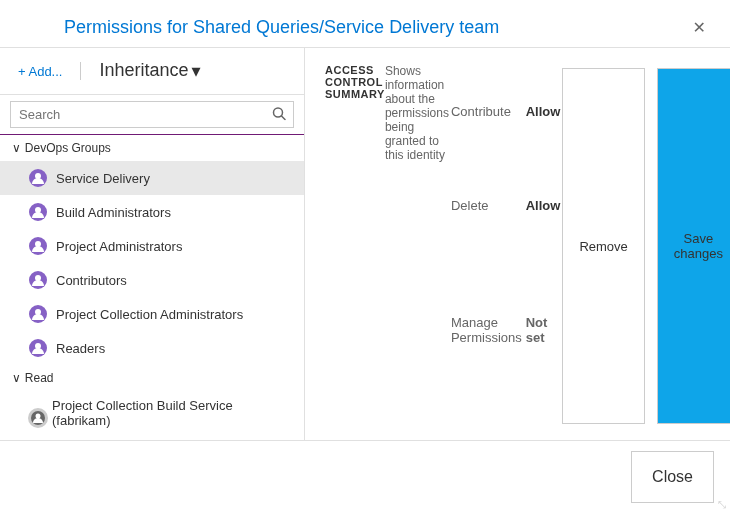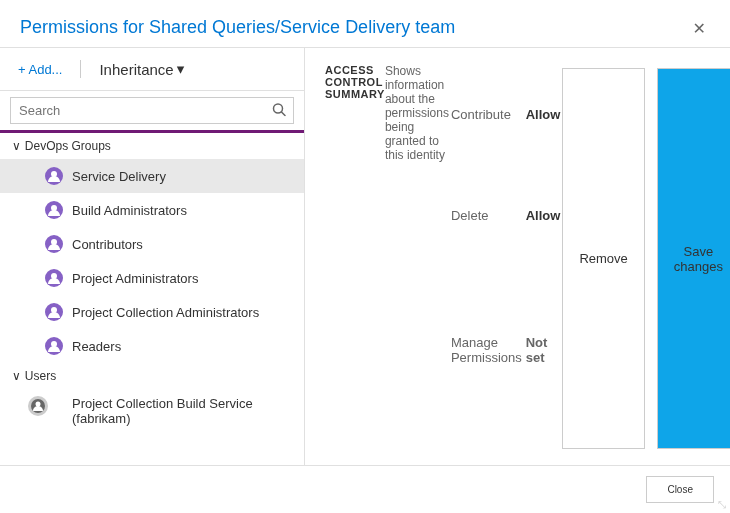--- a/index.html
+++ b/index.html
@@ -17,22 +17,23 @@
       width: 730px;
       min-height: 513px;
       position: relative;
       box-shadow: 0 4px 20px rgba(0,0,0,0.25);
       display: flex;
       flex-direction: column;
     }
     .dialog-header {
       padding: 16px 20px 8px 20px;
       display: flex;
-      align-items: flex-end;
+      align-items: center;
       justify-content: space-between;
+      margin-left: 44px;
     }
     .dialog-title {
       font-size: 18px;
       font-weight: 400;
       color: #0078d4;
       line-height: 1.3;
       max-width: 670px;
     }
     .close-btn {
       background: none;
@@ -77,29 +78,29 @@
     .toolbar-divider {
       width: 1px;
       height: 18px;
       background: #ccc;
     }
     .inheritance-btn {
       background: none;
       border: none;
       cursor: pointer;
       color: #333;
-      font-size: 15px;
-      display: flex;
-      align-items: flex-end;
+      font-size: 18px;
+      display: flex;
+      align-items: flex-start;
       gap: 3px;
       padding: 4px 6px;
     }
     .search-box {
       padding: 6px 10px;
-      border-bottom: 3px solid #701a75;
+      border-bottom: 1px solid #701a75;
       position: relative;
     }
     .search-input {
       width: 100%;
       padding: 5px 28px 5px 8px;
       border: 1px solid #ccc;
       font-size: 13px;
       outline: none;
     }
     .search-icon-btn {
@@ -121,21 +122,21 @@
     .group-header {
       padding: 6px 12px;
       font-size: 12px;
       color: #333;
       display: flex;
       align-items: center;
       gap: 4px;
       cursor: pointer;
     }
     .list-item {
-      padding: 7px 12px 7px 44px;
+      padding: 7px 12px 7px 28px;
       display: flex;
       align-items: center;
       gap: 8px;
       cursor: pointer;
       font-size: 13px;
       color: #333;
     }
     .list-item.selected { background: #e8e8e8; }
     .avatar-icon {
       width: 20px;
@@ -147,22 +148,22 @@
       font-size: 12px;
       color: #333;
       display: flex;
       align-items: center;
       gap: 4px;
       cursor: pointer;
     }
     .user-item {
       padding: 7px 12px 7px 28px;
       display: flex;
-      align-items: flex-start;
-      gap: 24px;
+      align-items: flex-end;
+      gap: 4px;
       cursor: pointer;
       font-size: 13px;
       color: #333;
     }
     .user-avatar {
       width: 20px;
       height: 20px;
       border-radius: 50%;
       background: #ccc;
       flex-shrink: 0;
@@ -240,22 +241,22 @@
     }
     .spacer { flex: 1; }
     .dialog-footer {
       padding: 10px 16px;
       display: flex;
       justify-content: flex-end;
       border-top: 1px solid #e0e0e0;
       position: relative;
     }
     .close-footer-btn {
-      padding: 7px 20px;
-      font-size: 10px;
+      padding: 16px 20px;
+      font-size: 16px;
       border: 1px solid #ccc;
       background: #fff;
       cursor: pointer;
       color: #333;
     }
     .resize-handle {
       position: absolute;
       bottom: 2px;
       right: 4px;
       font-size: 10px;
@@ -317,30 +318,30 @@
           </svg>
           <span>Build Administrators</span>
         </div>
 
         <div class="list-item">
           <svg class="avatar-icon" viewBox="0 0 20 20" fill="none" xmlns="http://www.w3.org/2000/svg">
             <circle cx="10" cy="10" r="9" fill="#8661c5"></circle>
             <circle cx="10" cy="8" r="3" fill="white"></circle>
             <path d="M4 16c0-3.3 2.7-6 6-6s6 2.7 6 6" fill="white"></path>
           </svg>
+          <span>Project Administrators</span>
+        </div>
+
+        <div class="list-item">
+          <svg class="avatar-icon" viewBox="0 0 20 20" fill="none" xmlns="http://www.w3.org/2000/svg">
+            <circle cx="10" cy="10" r="9" fill="#8661c5"></circle>
+            <circle cx="10" cy="8" r="3" fill="white"></circle>
+            <path d="M4 16c0-3.3 2.7-6 6-6s6 2.7 6 6" fill="white"></path>
+          </svg>
           <span>Contributors</span>
-        </div>
-
-        <div class="list-item">
-          <svg class="avatar-icon" viewBox="0 0 20 20" fill="none" xmlns="http://www.w3.org/2000/svg">
-            <circle cx="10" cy="10" r="9" fill="#8661c5"></circle>
-            <circle cx="10" cy="8" r="3" fill="white"></circle>
-            <path d="M4 16c0-3.3 2.7-6 6-6s6 2.7 6 6" fill="white"></path>
-          </svg>
-          <span>Project Administrators</span>
         </div>
 
         <div class="list-item">
           <svg class="avatar-icon" viewBox="0 0 20 20" fill="none" xmlns="http://www.w3.org/2000/svg">
             <circle cx="10" cy="10" r="9" fill="#8661c5"></circle>
             <circle cx="10" cy="8" r="3" fill="white"></circle>
             <path d="M4 16c0-3.3 2.7-6 6-6s6 2.7 6 6" fill="white"></path>
           </svg>
           <span>Project Collection Administrators</span>
         </div>
@@ -349,21 +350,21 @@
           <svg class="avatar-icon" viewBox="0 0 20 20" fill="none" xmlns="http://www.w3.org/2000/svg">
             <circle cx="10" cy="10" r="9" fill="#8661c5"></circle>
             <circle cx="10" cy="8" r="3" fill="white"></circle>
             <path d="M4 16c0-3.3 2.7-6 6-6s6 2.7 6 6" fill="white"></path>
           </svg>
           <span>Readers</span>
         </div>
 
         <div class="users-header">
           <span>∨</span>
-          <span>Users</span>
+          <span>Read</span>
         </div>
 
         <div class="user-item">
           <div class="user-avatar">
             <svg width="16" height="16" viewBox="0 0 16 16" fill="none" xmlns="http://www.w3.org/2000/svg">
               <circle cx="8" cy="8" r="7" fill="#666"></circle>
               <circle cx="8" cy="6" r="2.5" fill="white"></circle>
               <path d="M3 13c0-2.8 2.2-5 5-5s5 2.2 5 5" fill="white"></path>
             </svg>
           </div>

